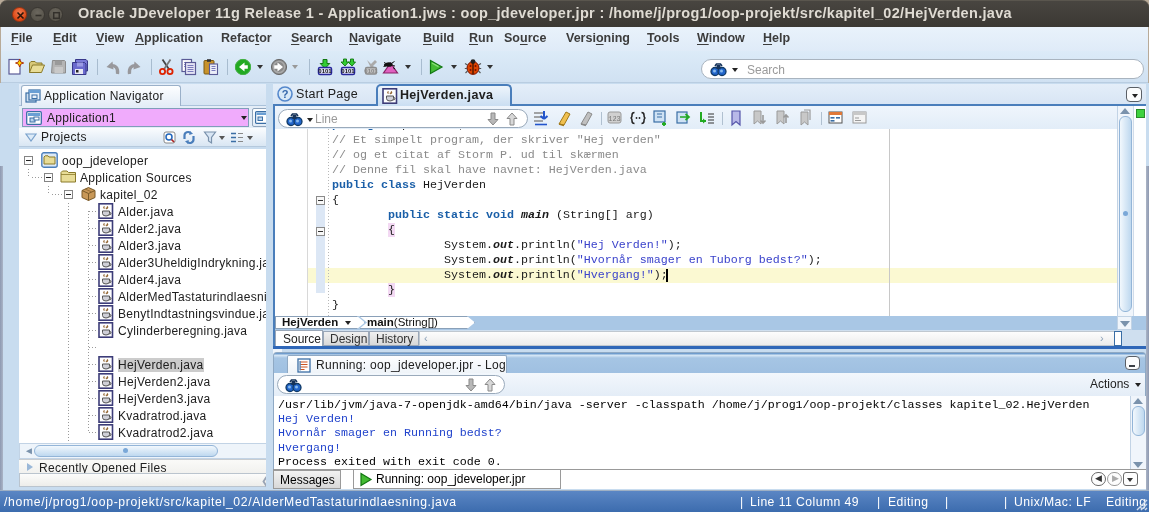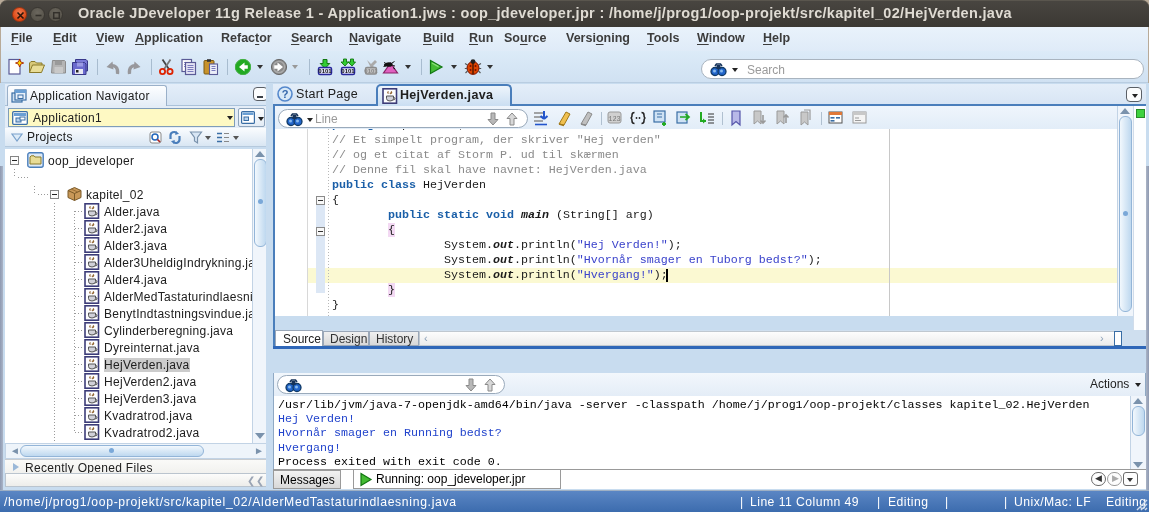--- a/index.html
+++ b/index.html
@@ -41,28 +41,28 @@
 .ticon { position:absolute; top:0px; }
 .vdot { position:absolute; width:1px; background-image:repeating-linear-gradient(to bottom,#9a9a9a 0 1px,transparent 1px 3px); }
 .hdot { position:absolute; height:1px; background-image:repeating-linear-gradient(to right,#9a9a9a 0 1px,transparent 1px 3px); }
 .tsel { background:#cbcbcb; }
 
 
 #main { top:83px; left:0; width:1149px; height:407px; background:#c8dcef; }
 .elabel { font-size:12px; color:#202020; white-space:nowrap; letter-spacing:0.3px; }
 
 
-#lpanel { left:5px; top:0; width:263px; height:407px; }
+#lpanel { left:19px; top:0; width:263px; height:407px; }
 #lp-tabbar { left:0; top:1px; width:263px; height:22px; background:linear-gradient(#e4eef9,#d6e4f3); border-bottom:1px solid #aac2da; }
 #lp-tab { position:absolute; left:2px; top:1px; width:160px; height:21px; background:linear-gradient(#fdfeff,#e4edf7); border:1px solid #9ab0c9; border-bottom:none; border-radius:3px 3px 0 0; }
 #lp-tab .elabel { position:absolute; left:22px; top:3px; }
 #lp-min { position:absolute; left:248px; top:3px; width:15px; height:14px; border:1.5px solid #5a5f66; border-radius:4px; background:#fbfcfd; }
 #lp-min::after { content:""; position:absolute; left:2.5px; top:8px; width:6px; height:2px; background:#3a3f46; }
 #approw { left:0; top:23px; width:263px; height:22px; background:#e4edf7; }
-#appcombo { position:absolute; left:3px; top:2px; width:227px; height:19px; background:#fef9c3; border:1px solid #7f9db9; }
+#appcombo { position:absolute; left:3px; top:2px; width:227px; height:19px; background:#f0abfc; border:1px solid #7f9db9; }
 #appcombo .elabel { position:absolute; left:24px; top:2px; }
 #appbtn2 { position:absolute; left:233px; top:2px; width:27px; height:19px; background:linear-gradient(#fdfeff,#e2ebf5); border:1px solid #8ea4bc; border-radius:2px; }
 .caret { position:absolute; width:0; height:0; border-left:3.5px solid transparent; border-right:3.5px solid transparent; border-top:4px solid #222; }
 #projhdr { left:0; top:45px; width:263px; height:19px; background:linear-gradient(#fafcfe,#d9e6f3); border-bottom:1px solid #b5c9dd; }
 #projhdr .elabel { position:absolute; left:22px; top:2px; }
 #tri-proj { position:absolute; left:6px; top:5px; }
 #tree { left:0; top:66px; width:247px; height:294px; background:#fff; overflow:hidden; }
 .trow { position:absolute; left:0; height:17px; width:400px; }
 .trow .elabel { position:absolute; top:2px; }
 .tsel { background:#cccccc; }
@@ -404,20 +404,27 @@
         <div class="hdot" style="left:70px;top:249px;width:8px"></div>
         <div class="hdot" style="left:70px;top:266px;width:8px"></div>
         <div class="hdot" style="left:70px;top:283px;width:8px"></div>
         <div class="trow" style="top:3px">
             <i class="mbox" style="left:5px"></i>
             <svg class="ticon" style="left:22px" width="17" height="16" viewBox="0 0 17 16">
               <use href="#s-projfolder"></use>
             </svg>
             <span class="elabel" style="left:43px">oop_jdeveloper</span>
           </div>
+        <div class="trow" style="top:20px">
+            <i class="mbox" style="left:25px"></i>
+            <svg class="ticon" style="left:41px" width="17" height="15" viewBox="0 0 17 15">
+              <use href="#s-folder"></use>
+            </svg>
+            <span class="elabel" style="left:61px">Application Sources</span>
+          </div>
         <div class="trow" style="top:37px">
             <i class="mbox" style="left:45px"></i>
             <svg class="ticon" style="left:61px" width="17" height="16" viewBox="0 0 17 16">
               <use href="#s-pkg"></use>
             </svg>
             <span class="elabel" style="left:81px">kapitel_02</span>
           </div>
         <div class="trow" style="top:54px">
             <svg class="ticon" style="left:79px" width="16" height="16" viewBox="0 0 16 16">
               <use href="#s-java"></use>
@@ -458,26 +465,20 @@
             <svg class="ticon" style="left:79px" width="16" height="16" viewBox="0 0 16 16">
               <use href="#s-java"></use>
             </svg>
             <span class="elabel" style="left:99px">BenytIndtastningsvindue.java</span>
           </div>
         <div class="trow" style="top:173px">
             <svg class="ticon" style="left:79px" width="16" height="16" viewBox="0 0 16 16">
               <use href="#s-java"></use>
             </svg>
             <span class="elabel" style="left:99px">Cylinderberegning.java</span>
-          </div>
-        <div class="trow" style="top:190px">
-            <svg class="ticon" style="left:79px" width="16" height="16" viewBox="0 0 16 16">
-              <use href="#s-java"></use>
-            </svg>
-            <span class="elabel" style="left:99px">Dyreinternat.java</span>
           </div>
         <div class="trow" style="top:207px">
             <svg class="ticon" style="left:79px" width="16" height="16" viewBox="0 0 16 16">
               <use href="#s-java"></use>
             </svg>
             <span class="elabel tsel" style="left:99px">HejVerden.java</span>
           </div>
         <div class="trow" style="top:224px">
             <svg class="ticon" style="left:79px" width="16" height="16" viewBox="0 0 16 16">
               <use href="#s-java"></use>
@@ -662,40 +663,61 @@
     <div id="eleftborder" class="abs" style="left:273px;top:23px;width:2px;height:242px;background:#4a7ebb"></div>
 
     <div id="evsb" class="abs">
       <div style="position:absolute;left:2px;top:2px;width:0;height:0;border-left:5px solid transparent;border-right:5px solid transparent;border-bottom:6px solid #7a92ac"></div>
       <div style="position:absolute;left:1px;top:10px;width:13px;height:196px;background:linear-gradient(90deg,#f2f8fd,#bed8ef);border:1px solid #93b5d8;border-radius:6px"></div>
       <div style="position:absolute;left:5px;top:105px;width:5px;height:5px;border-radius:50%;background:#7aa8d8"></div>
     </div>
     <div id="eover" class="abs"></div>
     <div id="egreen" class="abs"></div>
 
+    <div id="crumbrow2" class="abs">
+      <div style="position:absolute;left:0;top:0px;width:90px;height:13px;background:#fff;border:1px solid #8aa0b8;clip-path:polygon(0 0,82px 0,90px 50%,82px 100%,0 100%)"></div>
+      <div style="position:absolute;left:84px;top:0px;width:116px;height:13px;background:#fff;border:1px solid #8aa0b8;clip-path:polygon(0 0,108px 0,116px 50%,108px 100%,0 100%,8px 50%)"></div>
+      <span style="position:absolute;left:7px;top:0px;font-size:11.5px;line-height:13px;font-weight:bold;color:#111">HejVerden</span>
+      <span class="caret" style="left:70px;top:5px"></span>
+      <span style="position:absolute;left:92px;top:0px;font-size:11.5px;line-height:13px;color:#111"><b>main</b>(String[])</span>
+      <div style="position:absolute;left:842px;top:0px;width:15px;height:14px;background:#f0f5fb;border:1px solid #c2d3e5">
+          <span style="position:absolute;left:2px;top:4px;width:0;height:0;border-left:5px solid transparent;border-right:5px solid transparent;border-top:6px solid #7a92ac"></span>
+        </div>
+    </div>
 
     <div id="srctabs" class="abs">
       <div style="position:absolute;left:0;top:0;width:48px;height:16px;background:#fff;border:1px solid #9aa7b8;border-bottom:none">
           <span style="position:absolute;left:7px;top:1px;font-size:12px;color:#222">Source</span>
         </div>
       <div style="position:absolute;left:48px;top:1px;width:46px;height:15px;background:linear-gradient(#f0f0f0,#d8d8d8);border:1px solid #9aa7b8">
           <span style="position:absolute;left:6px;top:0px;font-size:12px;color:#333">Design</span>
         </div>
       <div style="position:absolute;left:94px;top:1px;width:50px;height:15px;background:linear-gradient(#f0f0f0,#d8d8d8);border:1px solid #9aa7b8">
           <span style="position:absolute;left:6px;top:0px;font-size:12px;color:#333">History</span>
         </div>
       <div style="position:absolute;left:144px;top:1px;width:702px;height:15px;background:linear-gradient(#fdfdfd,#ececec);border:1px solid #c0c8d0">
         <span style="position:absolute;left:4px;top:0px;font-size:11px;color:#8aa0b8">‹</span>
         <span style="position:absolute;left:680px;top:0px;font-size:11px;color:#8aa0b8">›</span>
       </div>
       <div style="position:absolute;left:839px;top:1px;width:8px;height:15px;background:#fff;border:1px solid #3a6ea5"></div>
     </div>
     <div id="ebottom" class="abs"></div>
 
     <div id="logpanel" class="abs">
+      <div id="loghdr" class="abs">
+        <div id="logtab">
+          <svg style="position:absolute;left:9px;top:2px" width="15" height="15" viewBox="0 0 15 15">
+              <rect x="1" y="1" width="12" height="13" fill="#fff" stroke="#3a6ea5" stroke-width="1.3"></rect>
+              <path d="M3.5 4 h7 M3.5 6.5 h7 M3.5 9 h7 M3.5 11.5 h4" stroke="#cc5522" stroke-width="1.1"></path>
+              <rect x="2.5" y="3" width="1.2" height="9.5" fill="#3a6ea5"></rect>
+            </svg>
+          <span class="elabel">Running: oop_jdeveloper.jpr - Log</span>
+        </div>
+        <div id="logmin"></div>
+      </div>
       <div id="logfindrow" class="abs">
         <div id="logfindbox">
           <svg style="position:absolute;left:7px;top:2px" width="17" height="15" viewBox="0 0 17 15">
               <circle cx="5" cy="9.5" r="4" fill="#2266cc" stroke="#113a66" stroke-width="1.3"></circle>
               <circle cx="12" cy="9.5" r="4" fill="#2266cc" stroke="#113a66" stroke-width="1.3"></circle>
               <circle cx="4.5" cy="9" r="1.5" fill="#88bbee"></circle>
               <circle cx="11.5" cy="9" r="1.5" fill="#88bbee"></circle>
               <rect x="6.5" y="3" width="4" height="4" fill="#16335a"></rect>
               <path d="M5 4 L6.5 2 H10.5 L12 4" fill="none" stroke="#16335a" stroke-width="1.6"></path>
             </svg>

